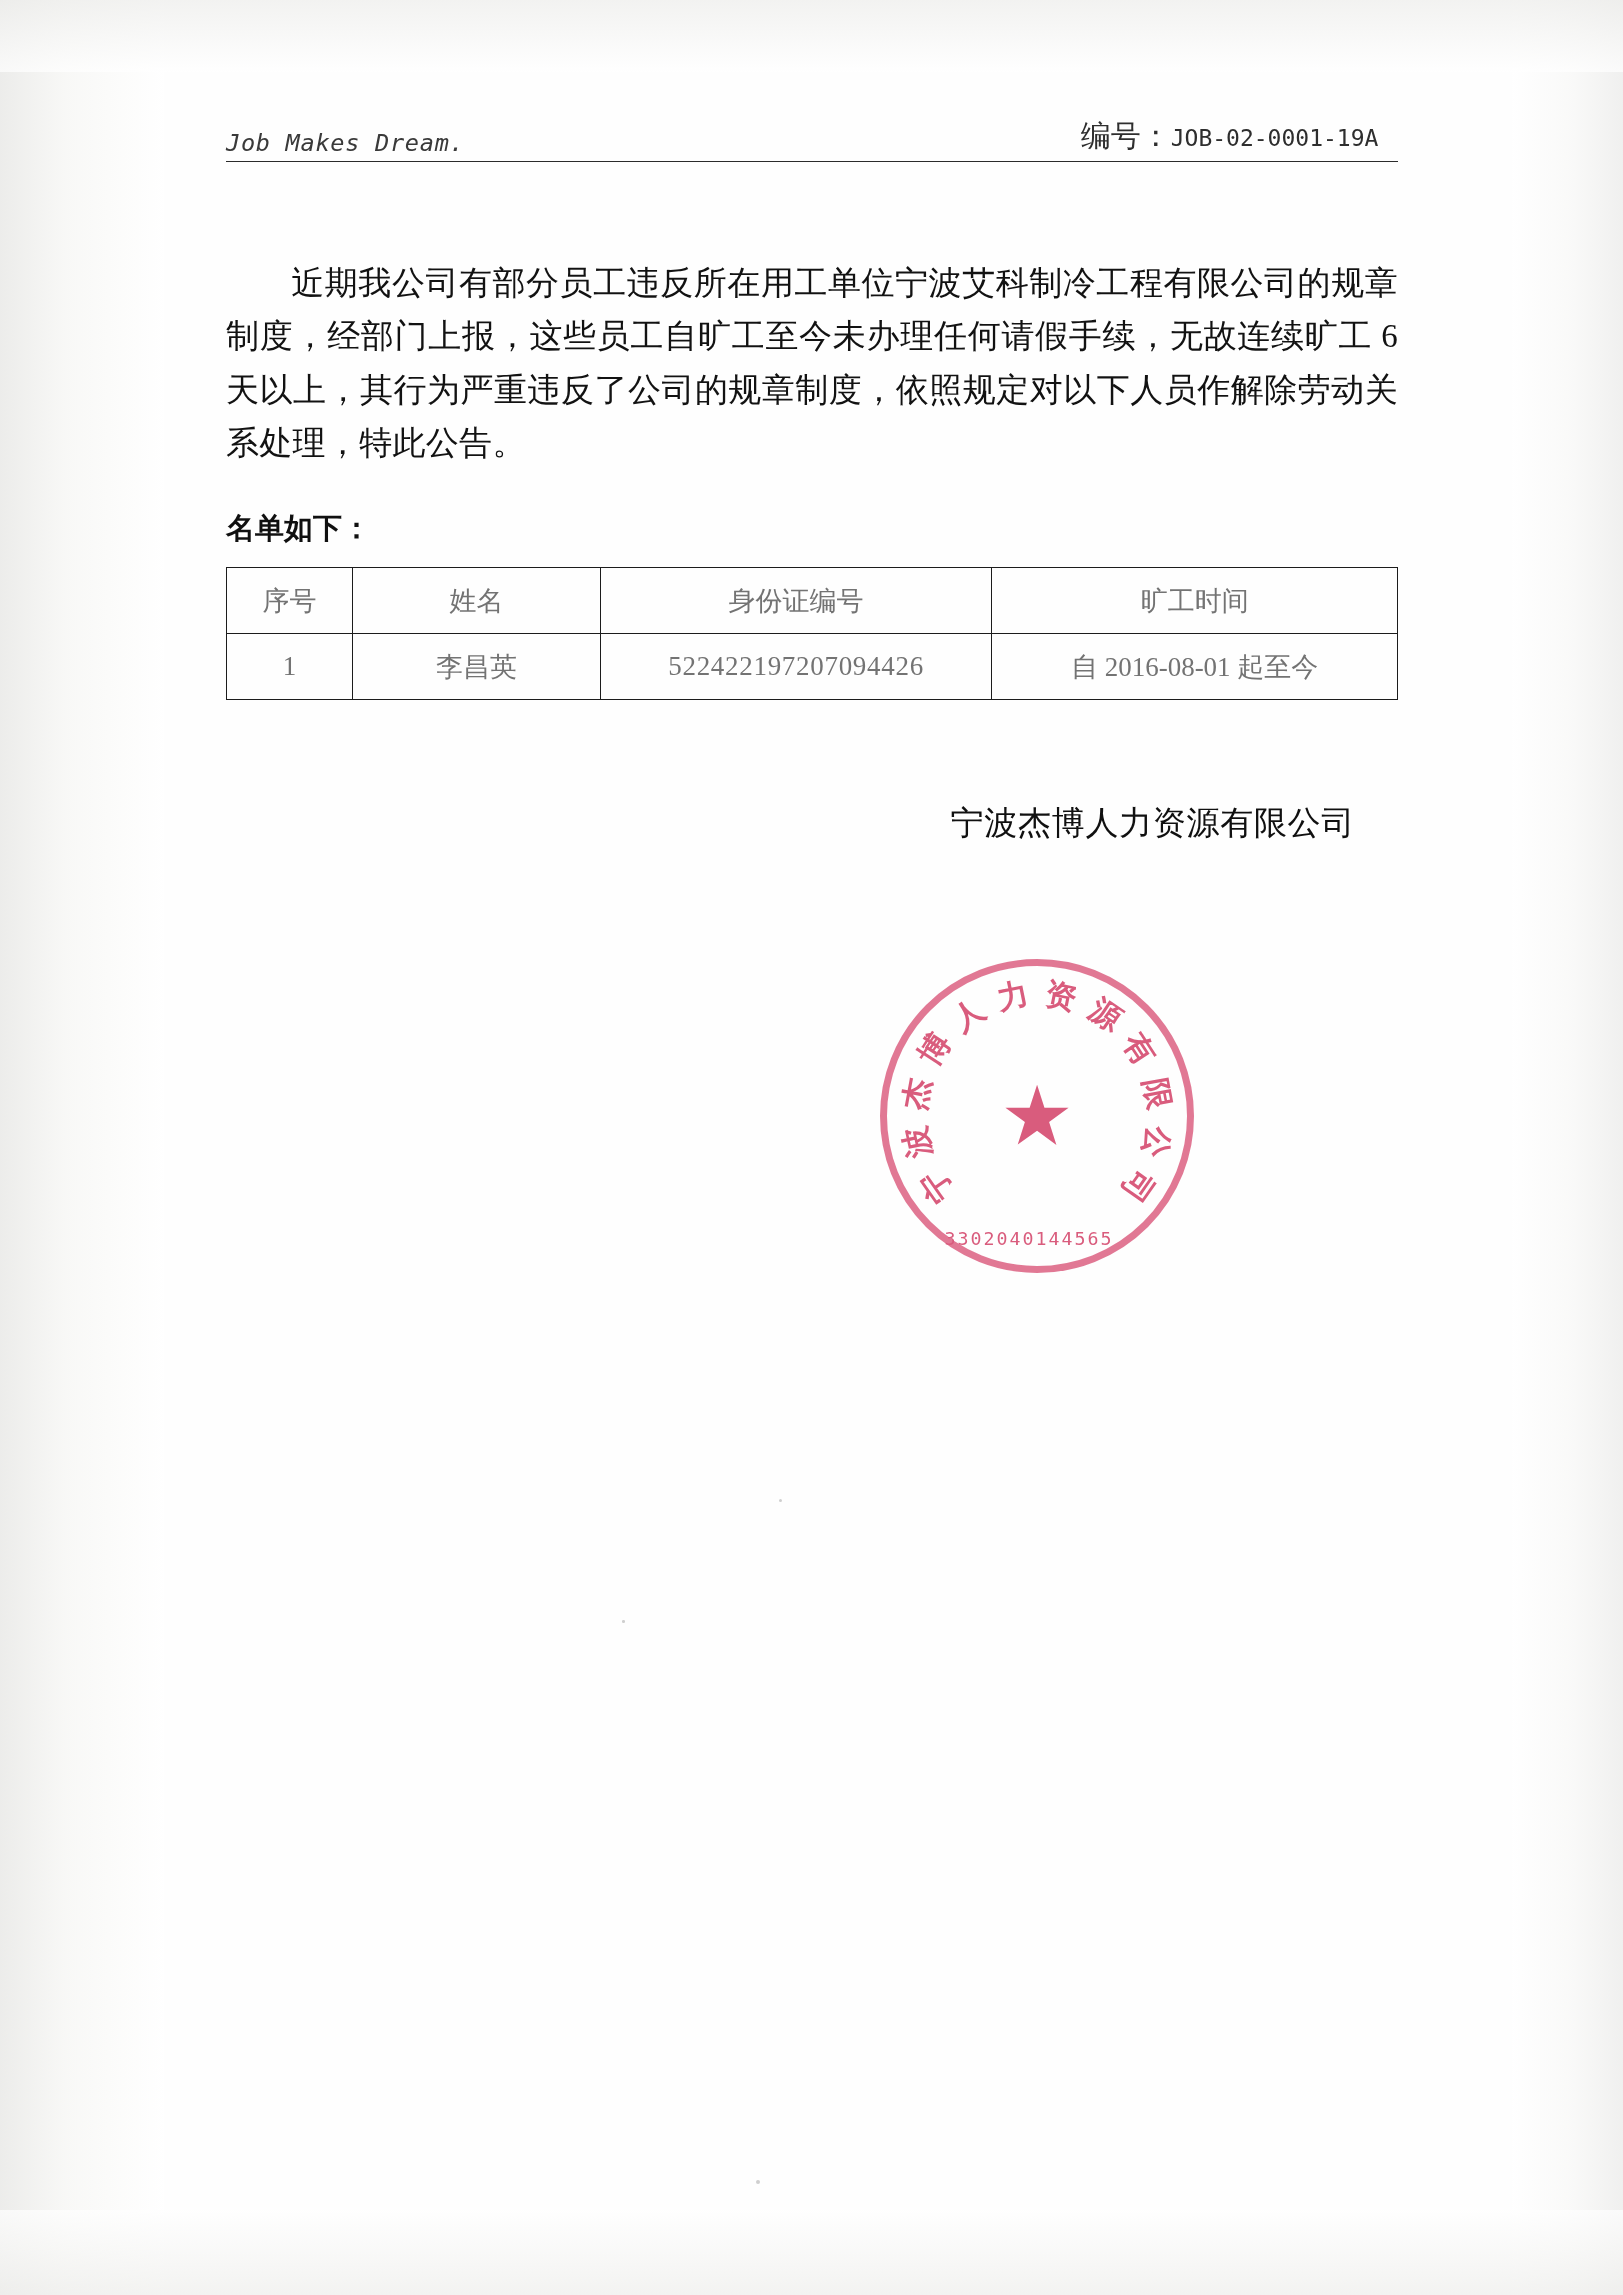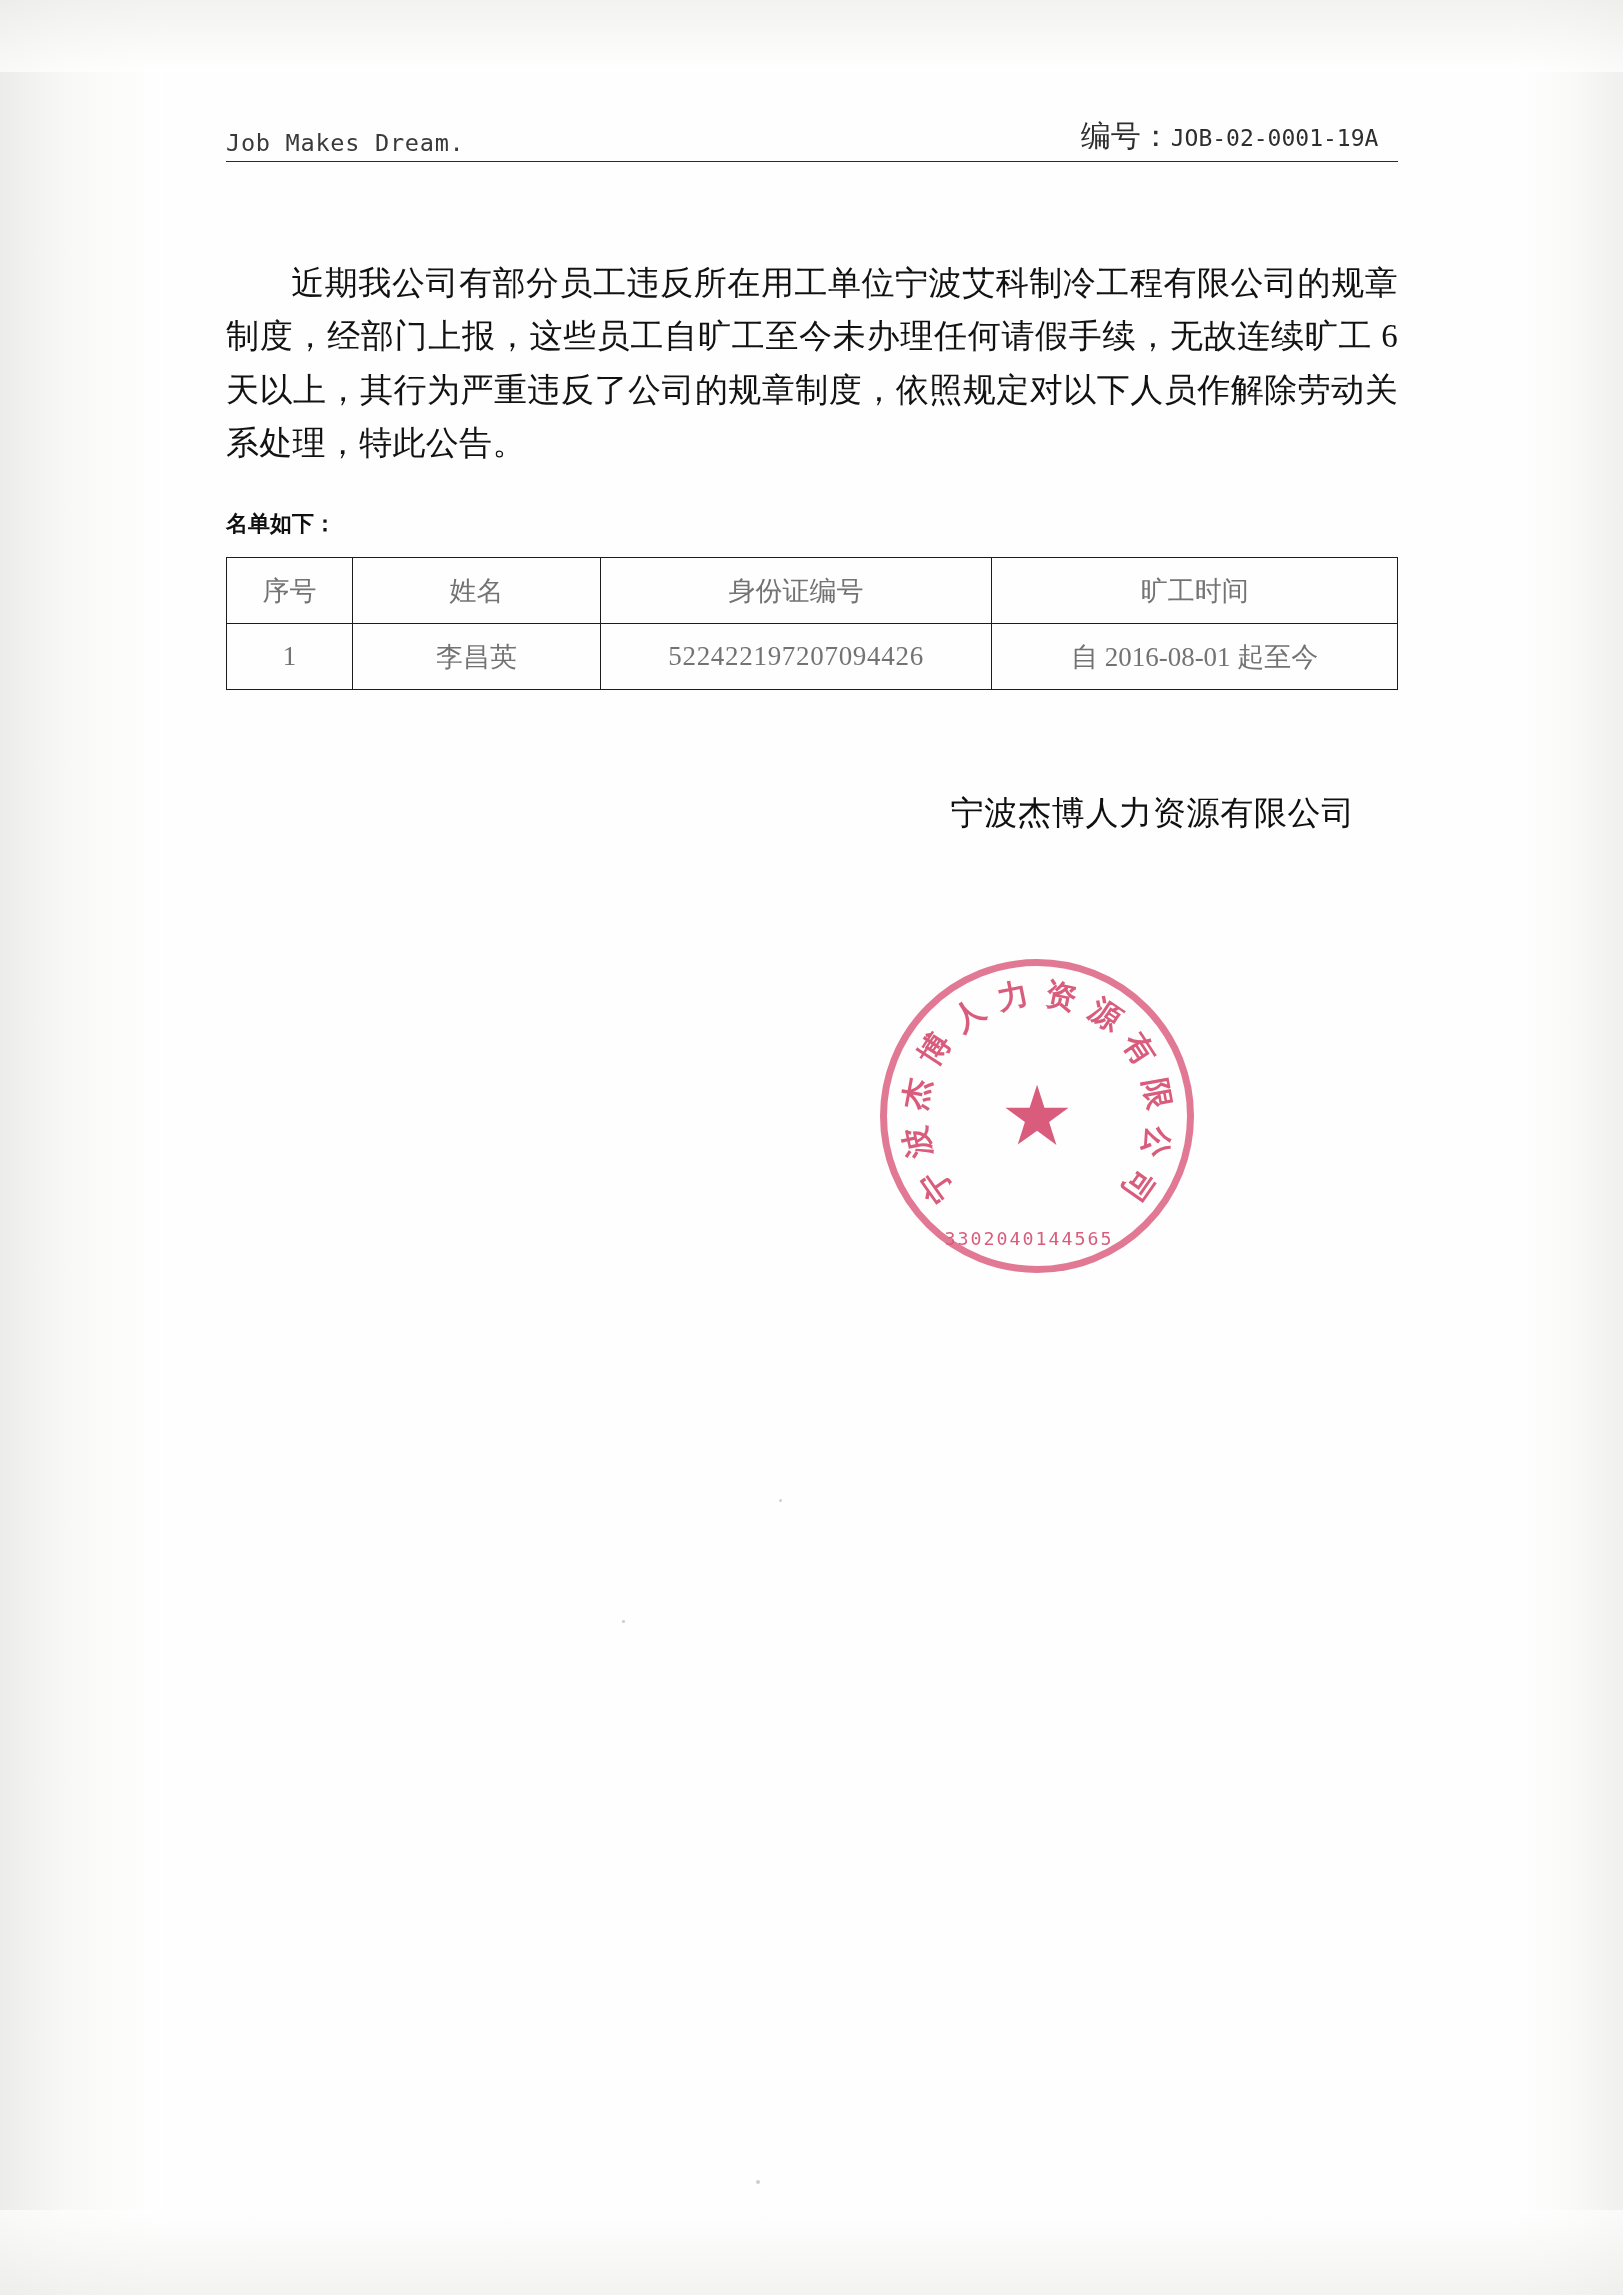--- a/index.html
+++ b/index.html
@@ -64,20 +64,21 @@
     justify-content: space-between;
     height: 59px;
     border-bottom: 1.3px solid #2b2b2b;
     padding-bottom: 3.9px;
   }
   .slogan {
     font-family: "DejaVu Sans Mono", monospace;
     font-size: 23.6px;
     letter-spacing: 0.7px;
     color: #3a3a3a;
+    font-style: italic;
   }
   .doc-number {
     font-family: "DejaVu Sans Mono", monospace;
     font-size: 23px;
     letter-spacing: 0px;
     color: #2e2e2e;
     padding-right: 19.6px;
   }
   .doc-number .label {
     font-family: "Liberation Serif", serif;
@@ -107,21 +108,21 @@
   .body-text p {
     margin: 0;
   }
   .indent {
     display: inline-block;
     width: 65px;
   }
 
   .list-label {
     margin-top: 38px;
-    font-size: 22px;
+    font-size: 29px;
     font-weight: bold;
     color: #101010;
   }
 
   
   table.name-table {
     margin-top: 18.3px;
     border-collapse: collapse;
     width: 1172px;
     table-layout: fixed;

